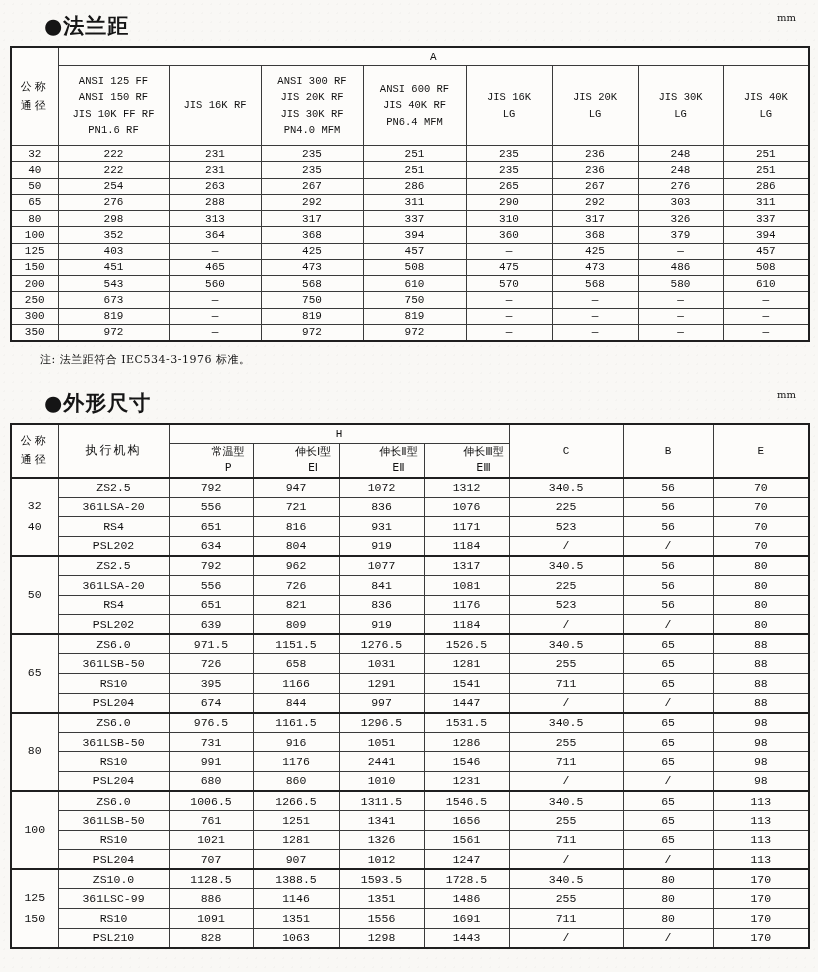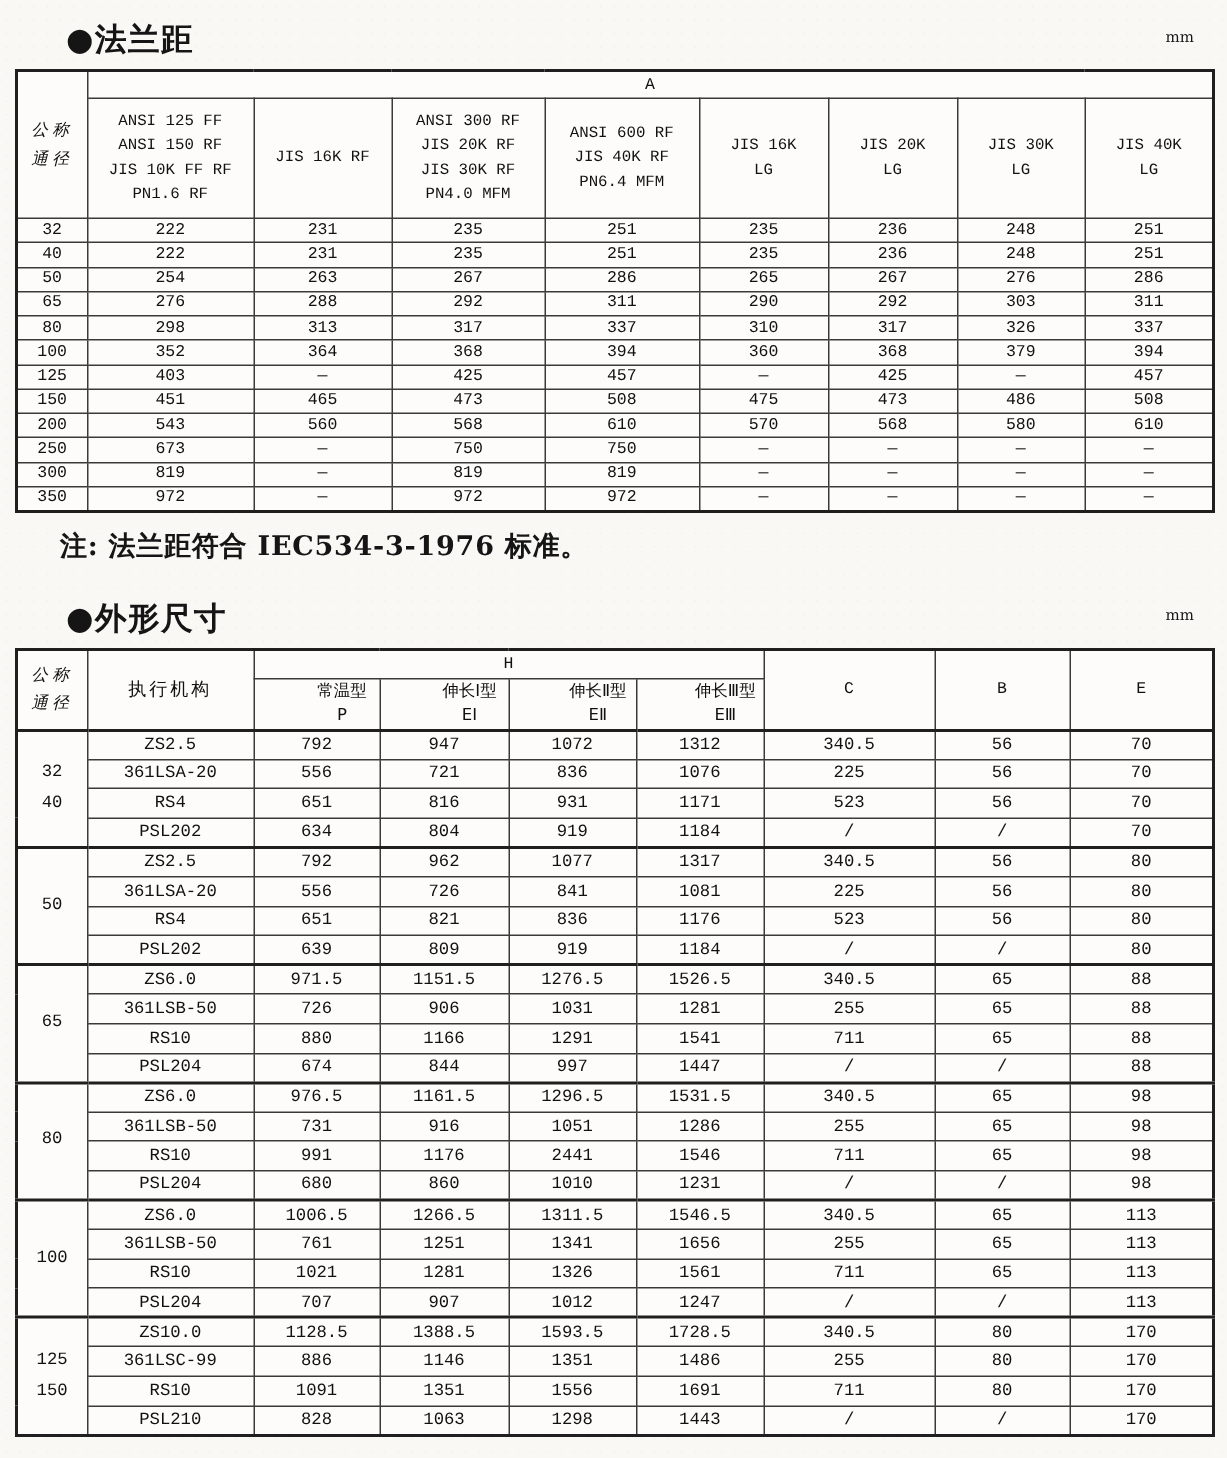--- a/index.html
+++ b/index.html
@@ -8,21 +8,21 @@
     background: #f9f8f5;
     background-image: radial-gradient(rgba(0,0,0,0.02) 1px, transparent 1px);
     background-size: 9px 9px;
     overflow: hidden;
     color: #151515;
     font-family: "DejaVu Sans", "Liberation Sans", sans-serif;
   }
   .page { padding: 0 10px; }
 
   .section-header {
-    display: flex; justify-content: space-between; align-items: center;
+    display: flex; justify-content: space-between; align-items: flex-start;
     padding: 12px 4px 6px 34px;
   }
   .section-title {
     font-size: 21px; font-weight: bold; letter-spacing: 1px;
     font-family: "DejaVu Sans", sans-serif;
   }
   .unit-label {
     font-size: 10px;
     font-family: "DejaVu Serif", "Liberation Serif", serif;
     padding-right: 8px; padding-bottom: 2px;
@@ -49,21 +49,20 @@
   #flange-table thead tr.cols-row th {
     height: 79px; font-size: 10.5px; line-height: 1.55; white-space: pre-line;
   }
   #flange-table tbody tr { height: 16.25px; }
   #flange-table tbody th, #flange-table tbody td { font-size: 11px; }
 
   .dn-head {
     font-family: "DejaVu Sans", sans-serif;
     font-size: 11.5px; letter-spacing: 3px; line-height: 1.7;
     white-space: pre-line;
-    font-style: italic;
   }
   .cjk { font-family: "DejaVu Sans", sans-serif; letter-spacing: 2px; }
 
   
   #dims-table thead tr.group-row th { height: 18px; font-size: 11px; }
   #dims-table thead tr.cols-row th {
     height: 33px; font-size: 11px; line-height: 1.45; white-space: pre-line;
     font-family: "DejaVu Sans", sans-serif;
     padding-left: 34px;
   }
@@ -72,21 +71,21 @@
   #dims-table tbody td, #dims-table tbody th { font-size: 11.5px; }
   #dims-table tbody th.dn-span {
     font-size: 11.5px; white-space: pre-line; line-height: 1.8;
     font-family: "Liberation Mono", "DejaVu Sans Mono", monospace;
   }
   #dims-table tbody tr.group-start th,
   #dims-table tbody tr.group-start td { border-top: 2px solid #1f1f1f; }
 
   .note {
     margin: 10px 0 0 30px;
-    font-size: 18px; font-weight: bold;
+    font-size: 11px; font-weight: normal;
     font-family: "DejaVu Serif", "Liberation Serif", serif;
     letter-spacing: 0.5px;
   }
   .spacer-after-note { height: 10px; }
 </style>
 </head>
 <body>
 
 <div class="page">
 
@@ -404,30 +403,30 @@
           <td>1151.5</td>
           <td>1276.5</td>
           <td>1526.5</td>
           <td>340.5</td>
           <td>65</td>
           <td>88</td>
         </tr>
         <tr>
           <td>361LSB-50</td>
           <td>726</td>
-          <td>906</td>
+          <td>658</td>
           <td>1031</td>
           <td>1281</td>
           <td>255</td>
           <td>65</td>
           <td>88</td>
         </tr>
         <tr>
           <td>RS10</td>
-          <td>880</td>
+          <td>395</td>
           <td>1166</td>
           <td>1291</td>
           <td>1541</td>
           <td>711</td>
           <td>65</td>
           <td>88</td>
         </tr>
         <tr>
           <td>PSL204</td>
           <td>674</td>

